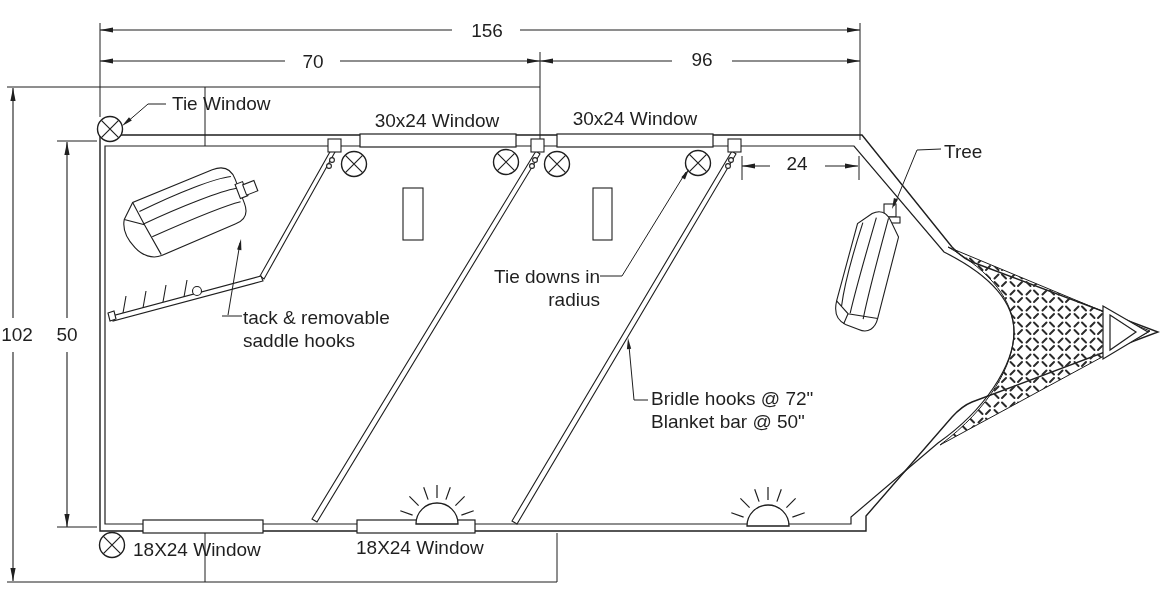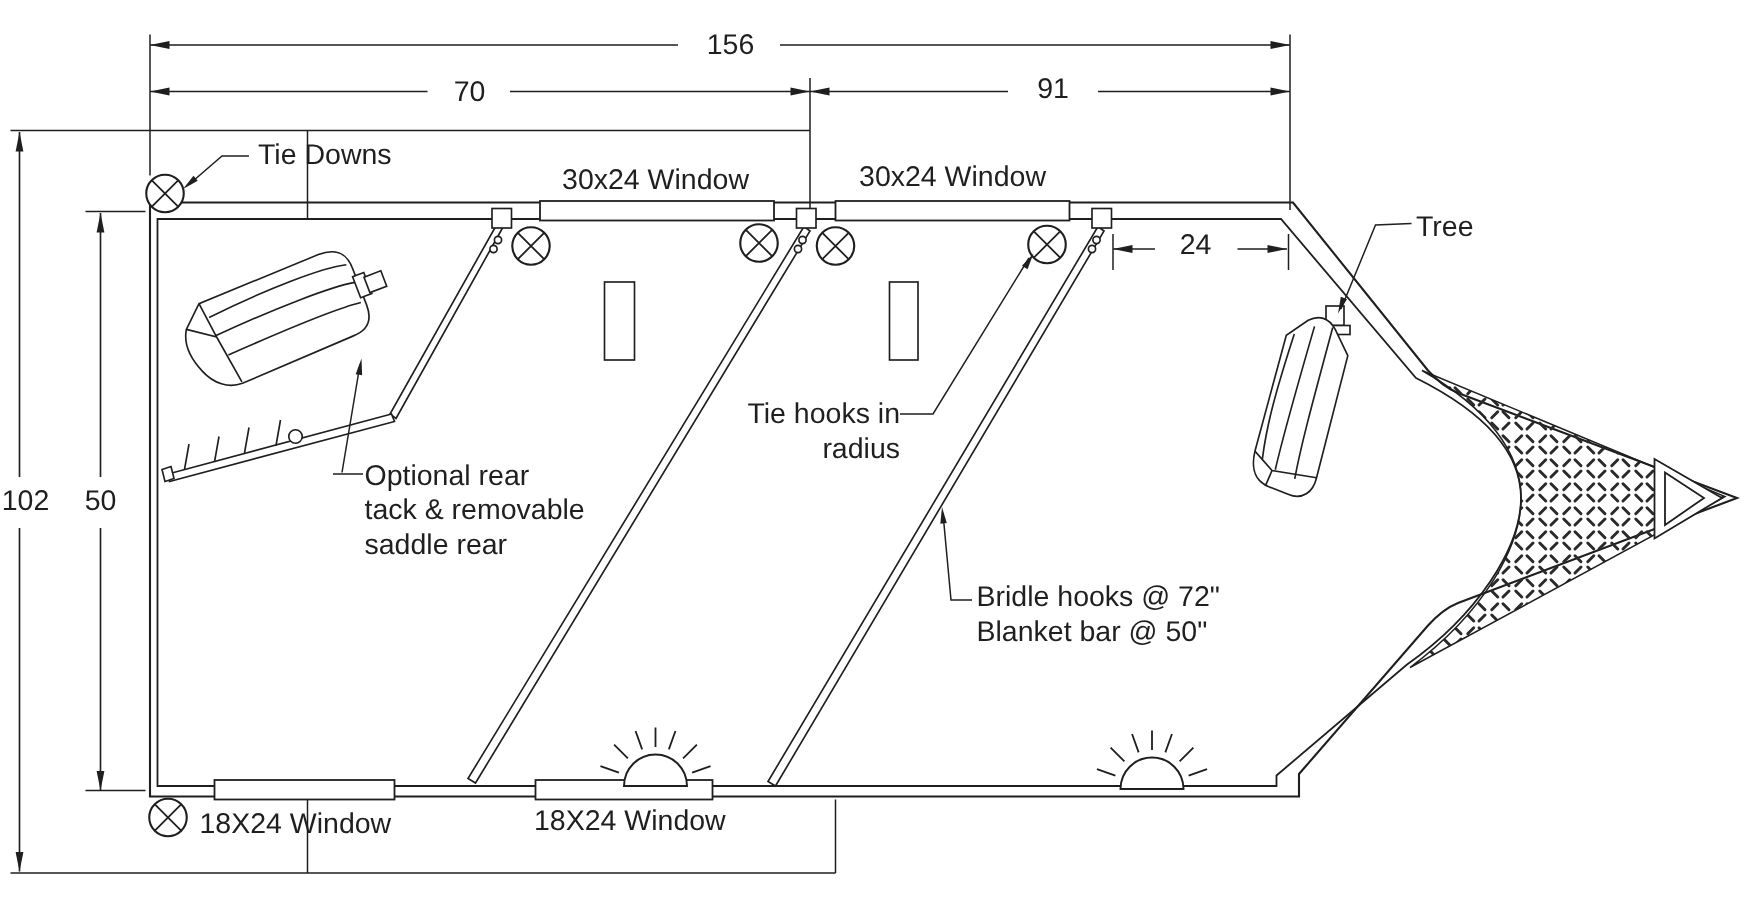--- a/index.html
+++ b/index.html
@@ -150,43 +150,42 @@
       <polygon points="122,126 131.8,120.5 129,117.2"></polygon>
       <polygon points="241,239 241.4,250.2 237.1,249.5"></polygon>
       <polygon points="689,169 685,179.5 681.3,177.2"></polygon>
       <polygon points="628,338 631.2,348.7 626.9,349.2"></polygon>
       <polygon points="892,209 898,199.5 893.9,197.9"></polygon>
     </g>
   </svg>
 
   <div class="lbl c" style="left:442px;top:19px;width:90px">156</div>
   <div class="lbl c" style="left:268px;top:50px;width:90px">70</div>
-  <div class="lbl c" style="left:657px;top:48px;width:90px">91</div>
+  <div class="lbl c" style="left:657px;top:48px;width:90px">96</div>
   <div class="lbl c" style="left:-2px;top:323px;width:38px">102</div>
   <div class="lbl c" style="left:45px;top:323px;width:44px">50</div>
   <div class="lbl c" style="left:767px;top:152px;width:60px">24</div>
 
-  <div class="lbl" style="left:172px;top:92px">Tie Downs</div>
+  <div class="lbl" style="left:172px;top:92px">Tie Window</div>
   <div class="lbl c" style="left:362px;top:109px;width:150px">30x24 Window</div>
   <div class="lbl c" style="left:560px;top:107px;width:150px">30x24 Window</div>
   <div class="lbl" style="left:133px;top:538px">18X24 Window</div>
   <div class="lbl" style="left:356px;top:536px">18X24 Window</div>
 
   <div class="lbl" style="left:944px;top:140px">
     <div>Tree</div>
   </div>
 
   <div class="lbl" style="left:243px;top:306px">
-    <div>Optional rear</div>
     <div>tack &amp; removable</div>
-    <div>saddle rear</div>
+    <div>saddle hooks</div>
   </div>
 
   <div class="lbl r" style="left:478px;top:265px;width:122px">
-    <div>Tie hooks in</div>
+    <div>Tie downs in</div>
     <div>radius</div>
   </div>
 
   <div class="lbl" style="left:651px;top:387px">
     <div>Bridle hooks @ 72"</div>
     <div>Blanket bar @ 50"</div>
   </div>
 
 </div>
 

